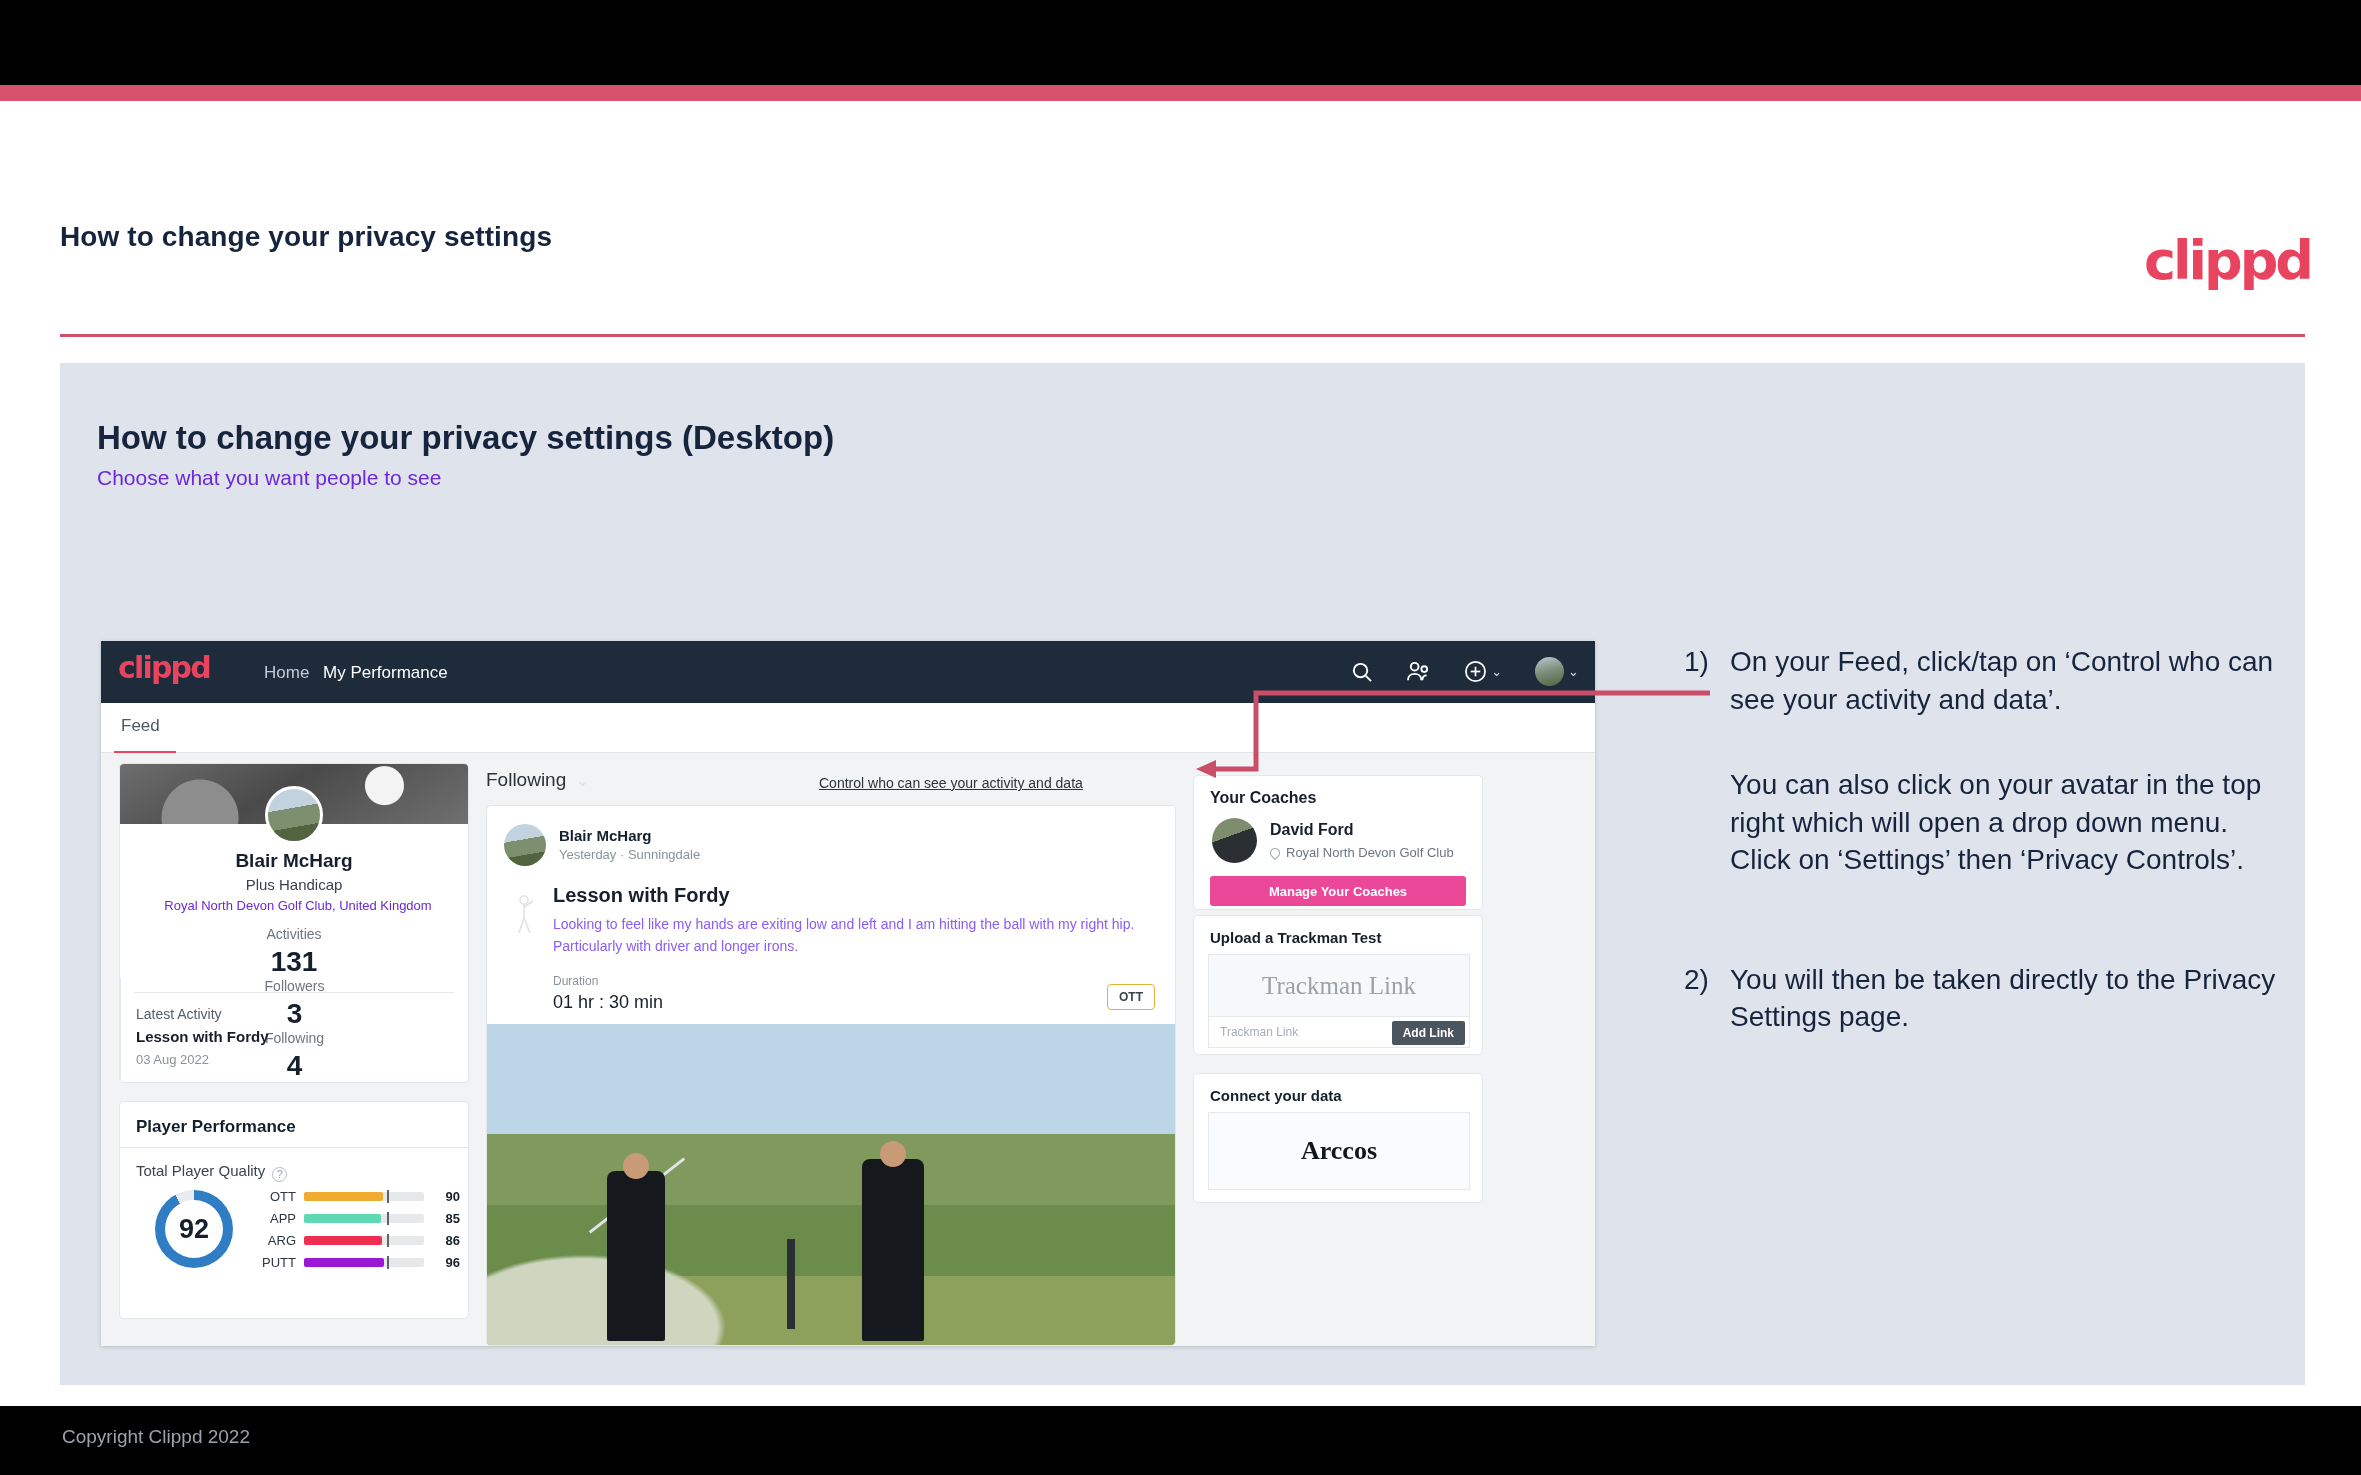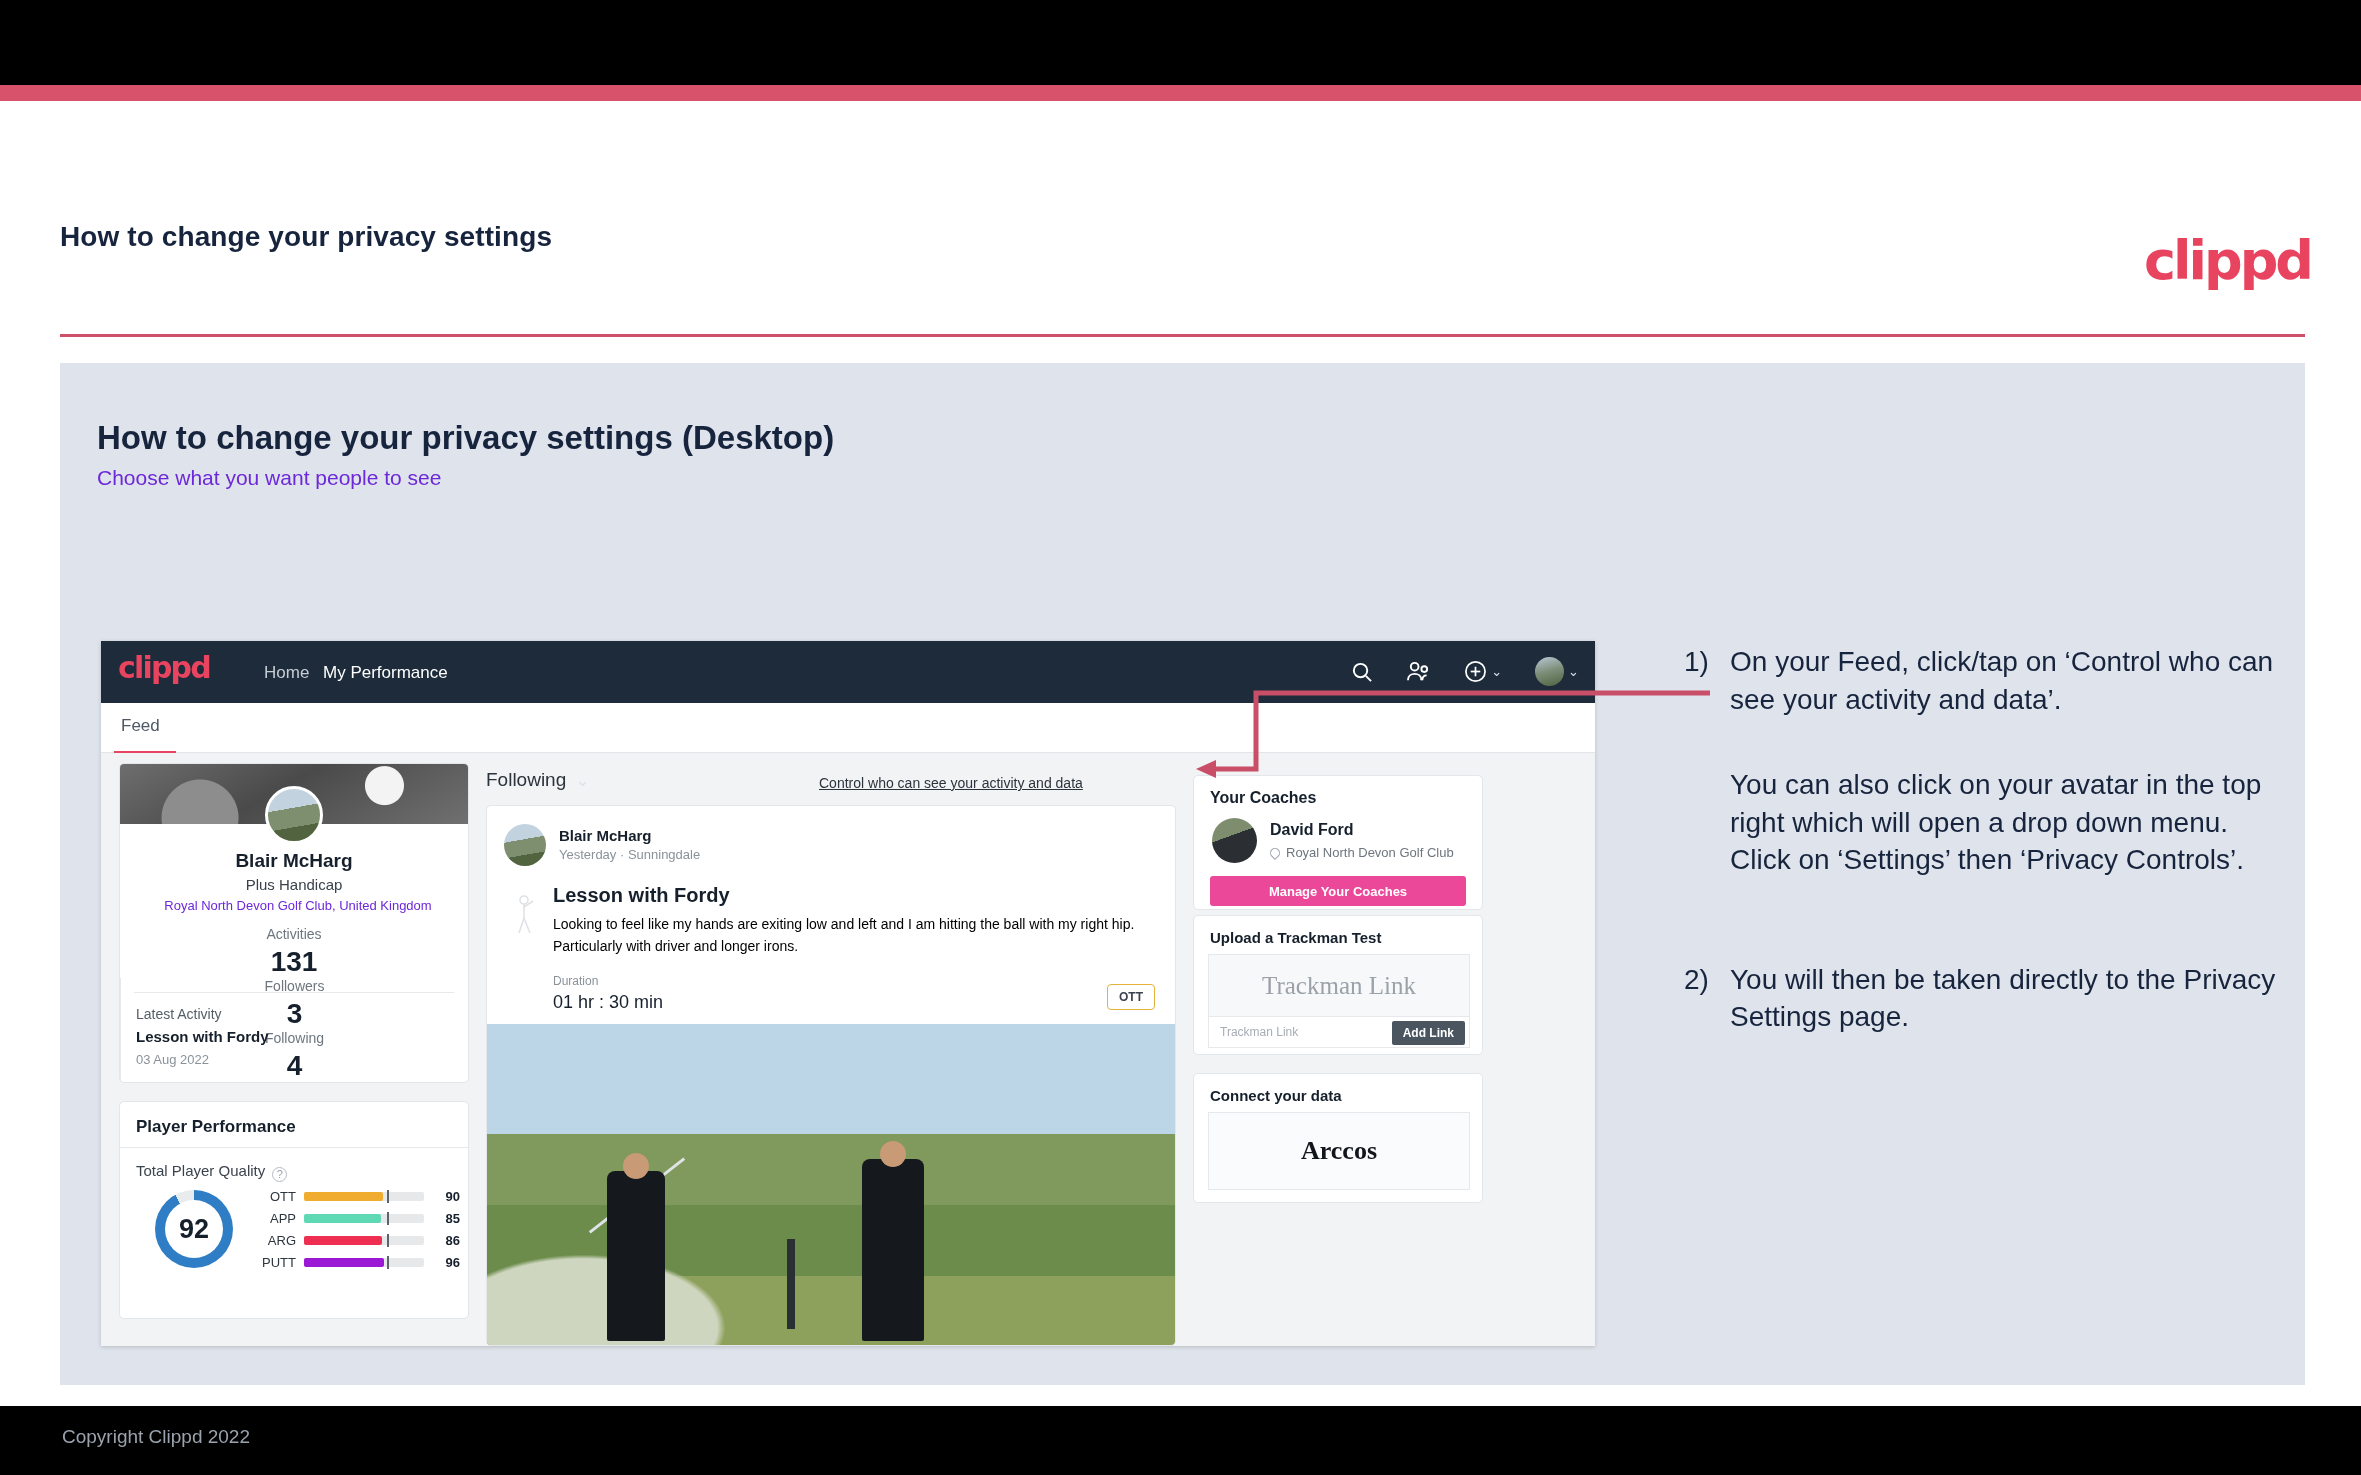--- a/index.html
+++ b/index.html
@@ -91,21 +91,21 @@
   .bval { width:36px; text-align:right; font-size:13px; font-weight:700; color:#16202c; }
   .following { position:absolute; left:385px; top:16px; font-size:19px; color:#2b333c; }
   .ctrl-link { position:absolute; left:718px; top:22px; font-size:14px; color:#2b333c;
     text-decoration:underline; white-space:nowrap; }
   .post { left:385px; top:52px; width:690px; height:541px; overflow:hidden; }
   .av-post { position:absolute; left:17px; top:18px; width:42px; height:42px; border-radius:50%;
     background:linear-gradient(170deg,#c2d2de 0 38%,#7d8f6f 38% 70%,#51643f 70%); }
   .pn { position:absolute; left:72px; top:21px; font-size:15px; font-weight:700; color:#16202c; }
   .pm { position:absolute; left:72px; top:41px; font-size:13px; color:#8a929a; }
   .ptitle { position:absolute; left:66px; top:78px; font-size:20px; font-weight:700; color:#16202c; }
-  .pbody { position:absolute; left:66px; top:108px; width:590px; font-size:14px; color:#000000; line-height:1.55; }
+  .pbody { position:absolute; left:66px; top:108px; width:590px; font-size:14px; color:#8b5cf6; line-height:1.55; }
   .dur-k { position:absolute; left:66px; top:168px; font-size:12px; color:#8a929a; }
   .dur-v { position:absolute; left:66px; top:186px; font-size:18px; color:#16202c; }
   .chips { position:absolute; right:20px; top:178px; display:flex; gap:10px; }
   .chip { font-size:12px; font-weight:700; padding:5px 11px; border-radius:4px; }
   .chip.ott { color:#3b444e; border:1px solid #e3b23c; }
   .golficon { position:absolute; left:20px; top:88px; width:36px; height:44px; opacity:.45; }
   .photo { position:absolute; left:0; top:218px; width:688px; height:323px;
     background:
       radial-gradient(ellipse at 14% 94%, #cfd6c0 0 16%, transparent 17%),
       linear-gradient(#bcd6e8 0 34%, #7f9a5c 34% 56%, #6b8c4a 56% 78%, #8da05c 78% 100%); }

